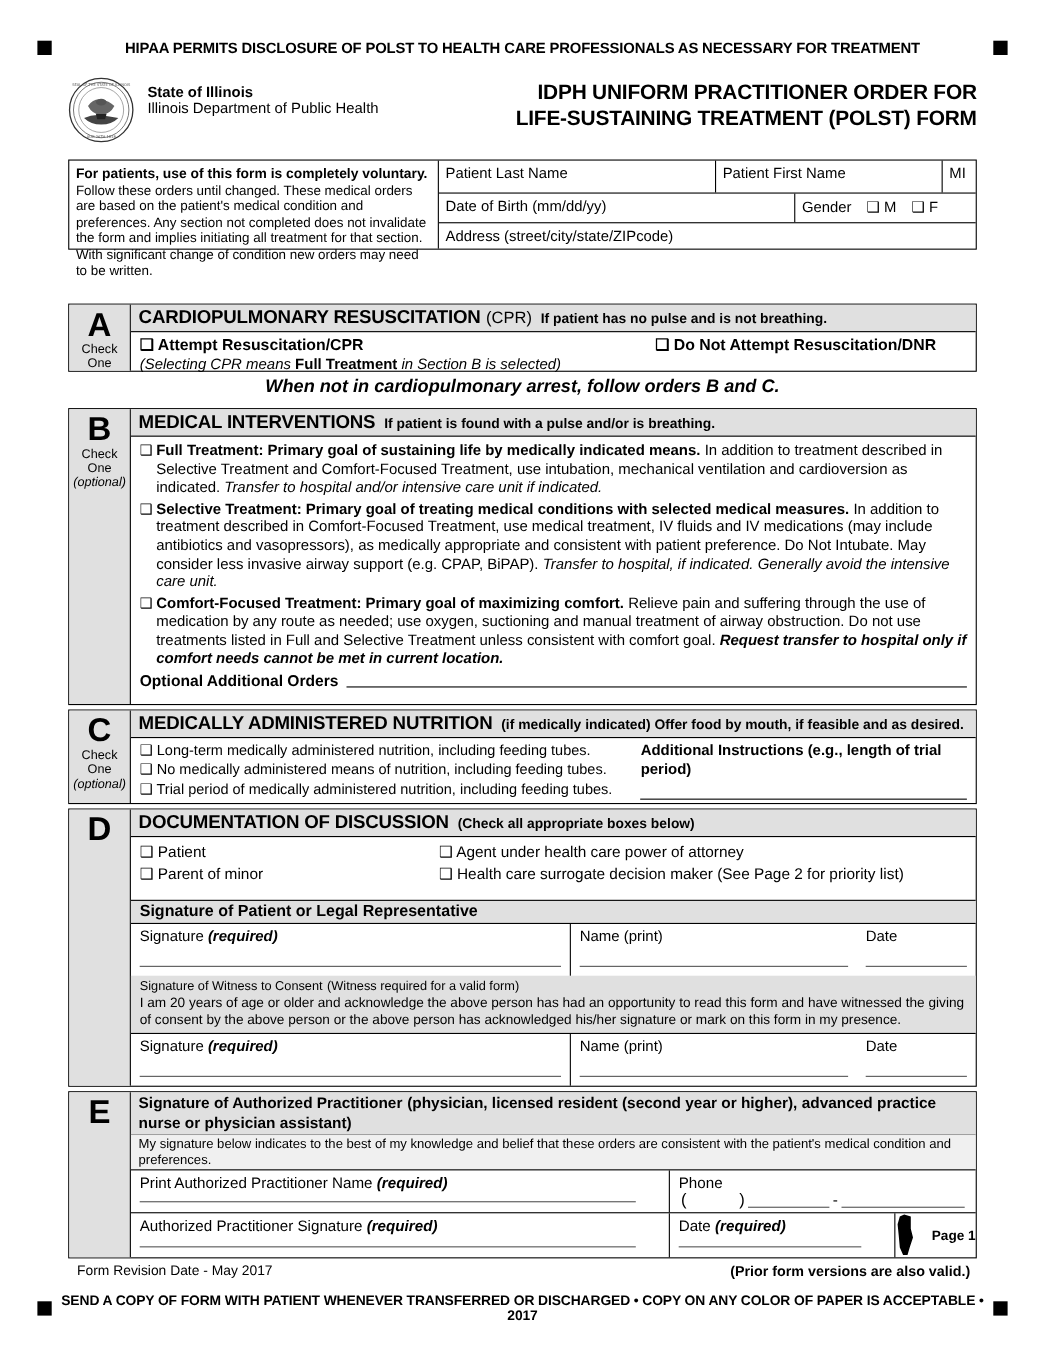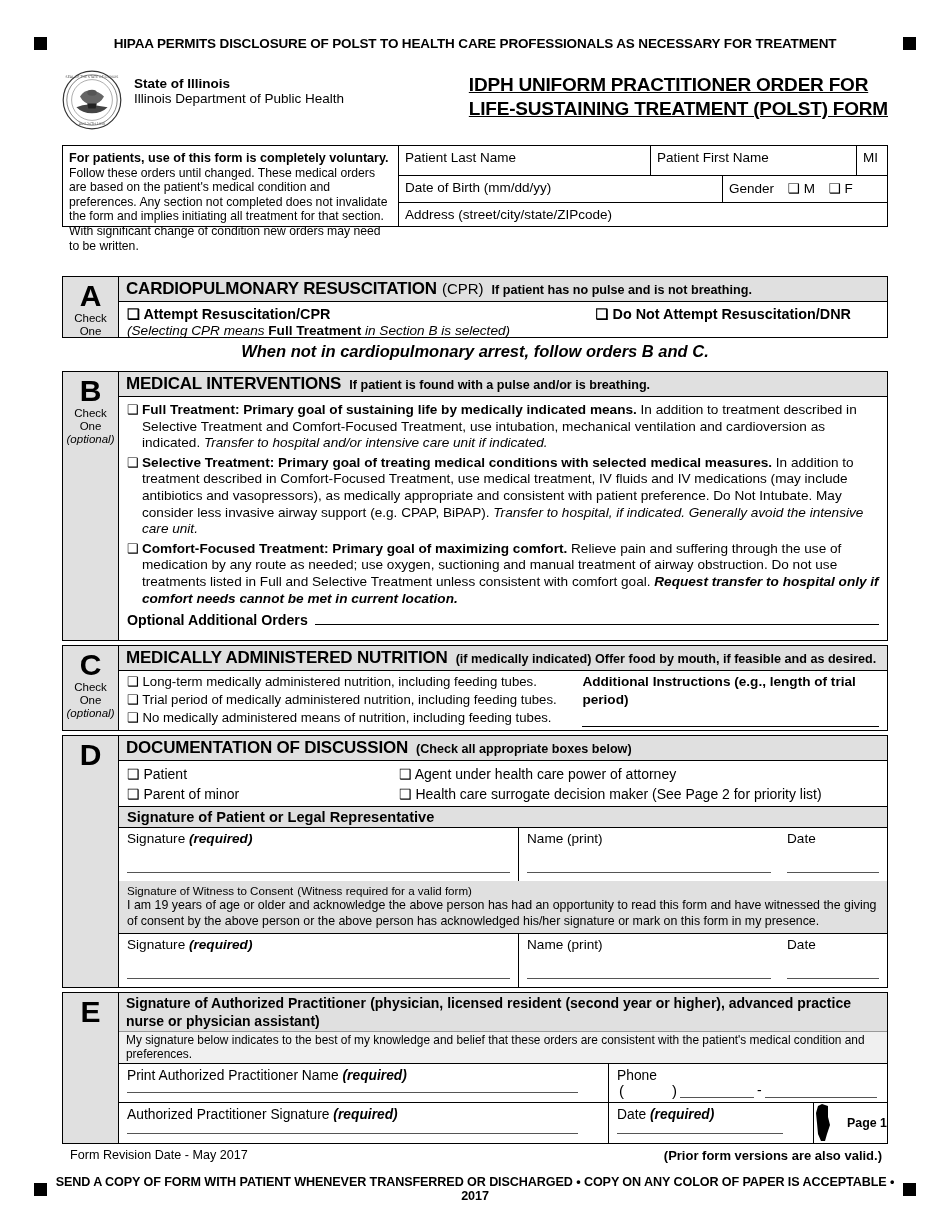--- a/index.html
+++ b/index.html
@@ -31,21 +31,21 @@
   
   .masthead {
     position:absolute; left:62px; top:68px; width:826px; height:66px;
     display:flex; align-items:flex-start;
   }
   .seal { width:60px; height:60px; flex:0 0 auto; margin-top:2px; }
   .agency { margin-left:12px; margin-top:8px; }
   .agency .l1 { font-size:13.5px; font-weight:bold; line-height:15px; }
   .agency .l2 { font-size:13.5px; line-height:16px; }
   .form-title {
-    margin-left:auto; padding-top:5px;text-decoration:underline;
+    margin-left:auto; text-align:right; padding-top:5px;
   }
   .form-title div { font-size:19px; font-weight:bold; line-height:24px; letter-spacing:-0.2px;}
 
   
   .block { position:absolute; border:1.4px solid #000; }
 
   
   #patient-block { left:62px; top:145px; width:826px; height:82px; display:flex; }
   .voluntary {
     width:336px; border-right:1.4px solid #000; padding:5px 8px 3px 6px;
@@ -109,21 +109,21 @@
   #sec-c { left:62px; top:645px; width:826px; height:86px; }
   .c-grid { display:flex; padding:2px 8px 0 8px; }
   .c-left { width:492px; }
   .c-right { flex:1 1 auto; padding-left:4px; }
   .c-opt { font-size:13.2px; line-height:18px; }
   .c-ai-title { font-size:13.6px; font-weight:bold; line-height:18px; }
   .c-rule { border-bottom:1.1px solid #000; height:18px; margin-top:0px; }
 
   
   #sec-d { left:62px; top:735px; width:826px; height:253px; }
-  .d-checks { display:flex; padding:3px 8px 2px 8px; }
+  .d-checks { display:flex; padding:3px 8px 14px 8px; }
   .d-col1 { width:272px; }
   .d-col2 { flex:1 1 auto; }
   .d-chk { font-size:14px; line-height:20px; }
   .sub-head {
     background:#e0e0e0; border-top:1.2px solid #000; border-bottom:1.2px solid #000;
     padding:2px 8px; font-size:14.6px; font-weight:bold;
   }
   .witness-stmt {
     background:#e0e0e0; border-bottom:1.2px solid #000; padding:1px 8px 3px 8px;
   }
@@ -321,22 +321,22 @@
       <div class="subi">(optional)</div>
     </div>
     <div class="sec-body">
       <div class="sec-head">
         <span class="h-main">MEDICALLY ADMINISTERED NUTRITION</span>
         <span class="h-sub">(if medically indicated) Offer food by mouth, if feasible and as desired.</span>
       </div>
       <div class="c-grid">
         <div class="c-left">
           <div class="c-opt"><span>❑</span> <span>Long-term medically administered nutrition, including feeding tubes.</span></div>
+          <div class="c-opt"><span>❑</span> <span>No medically administered means of nutrition, including feeding tubes.</span></div>
           <div class="c-opt"><span>❑</span> <span>Trial period of medically administered nutrition, including feeding tubes.</span></div>
-          <div class="c-opt"><span>❑</span> <span>No medically administered means of nutrition, including feeding tubes.</span></div>
         </div>
         <div class="c-right">
           <div class="c-ai-title">Additional Instructions (e.g., length of trial period)</div>
           <div class="c-rule"></div>
           <div class="c-rule"></div>
         </div>
       </div>
     </div>
   </div>
 
@@ -373,21 +373,21 @@
           <div class="line"></div>
         </div>
         <div class="sig-c sc-date">
           <div class="cap">Date</div>
           <div class="line"></div>
         </div>
       </div>
 
       <div class="witness-stmt">
         <div class="t1"><span>Signature of Witness to Consent</span> <span>(Witness required for a valid form)</span></div>
-        <div class="t2">I am 19 years of age or older and acknowledge the above person has had an opportunity to read this form and have witnessed the giving of consent by the above person or the above person has acknowledged his/her signature or mark on this form in my presence.</div>
+        <div class="t2">I am 20 years of age or older and acknowledge the above person has had an opportunity to read this form and have witnessed the giving of consent by the above person or the above person has acknowledged his/her signature or mark on this form in my presence.</div>
       </div>
 
       <div class="sig-row">
         <div class="sig-c sc-sig">
           <div class="cap"><span>Signature</span> <i>(required)</i></div>
           <div class="line"></div>
         </div>
         <div class="sig-c sc-name">
           <div class="cap">Name (print)</div>
           <div class="line"></div>

